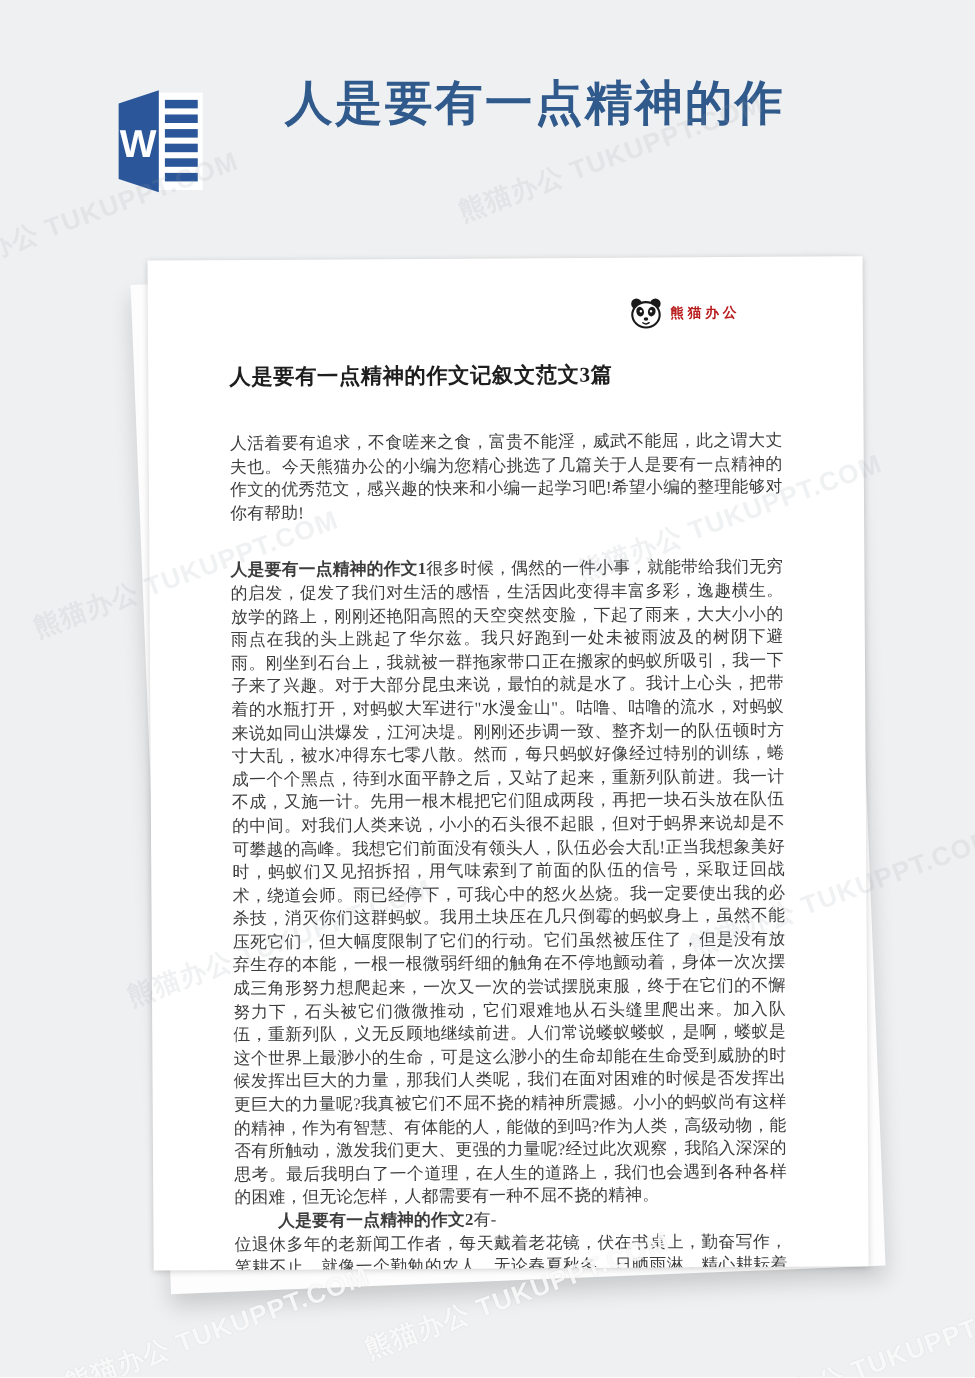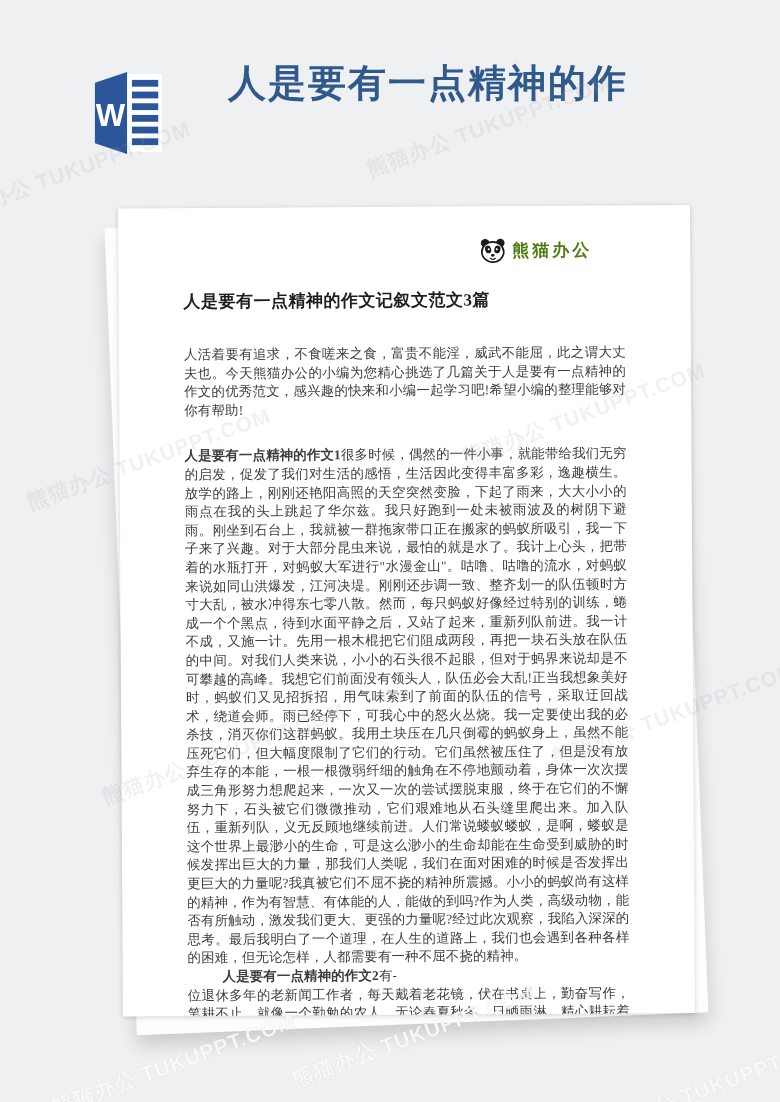--- a/index.html
+++ b/index.html
@@ -40,23 +40,23 @@
     transform-origin:top right;
     box-shadow:0 1px 5px rgba(0,0,0,.18);
     overflow:hidden;
   }
   .page-inner{padding:30px 65px 0 65px;}
 
   .brand-row{display:flex;align-items:center;justify-content:flex-end;padding-right:33px;height:28px;}
   .panda-icon{display:block;}
   .brand-text{
     margin-left:6px;
-    color:#4d7c0f;
+    color:#b91c1c;
     font-weight:bold;
-    font-size:17px;
+    font-size:11px;
     letter-spacing:3px;
     font-family:Liberation Sans, sans-serif;
   }
 
   .doc-title{
     margin:24px 0 0 0;
     font-size:17px;
     font-weight:bold;
     color:#1e1e1e;
     letter-spacing:.5px;

